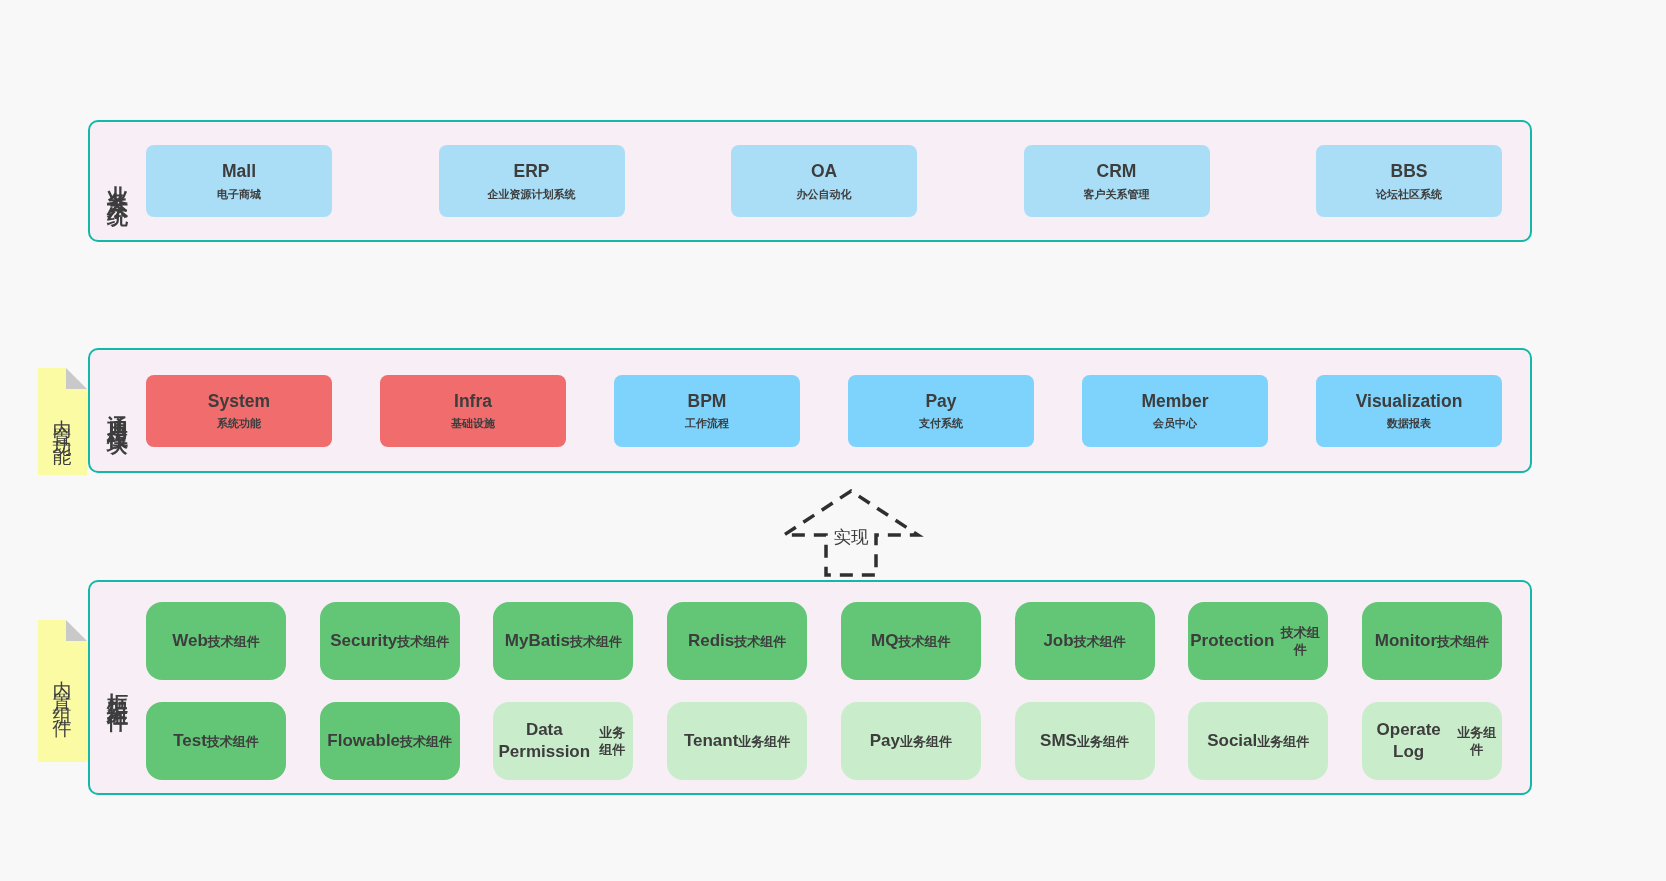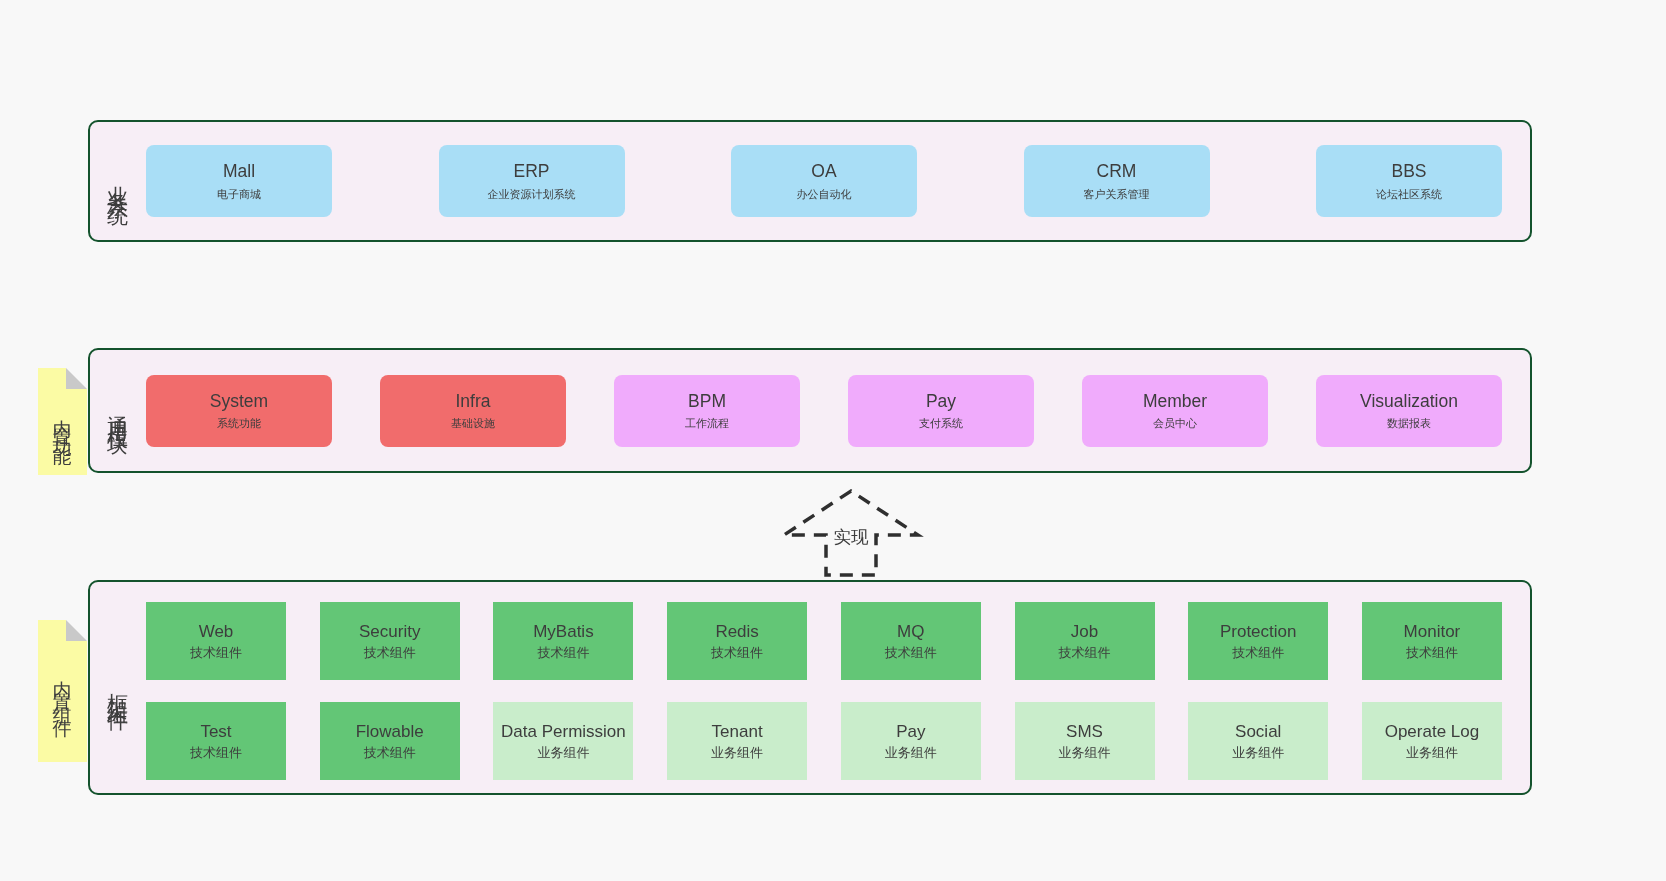--- a/index.html
+++ b/index.html
@@ -1,46 +1,46 @@
 <!DOCTYPE html>
 <html><head>
 <meta charset="utf-8">
 <style>
   html,body { margin:0; padding:0; background:#f8f8f8; }
   body { font-family:"Liberation Sans","DejaVu Sans",sans-serif; color:#3d3d3d; }
   .stage { position:relative; width:1666px; height:881px; background:#f8f8f8; overflow:hidden; }
 
   
   .panel { position:absolute; left:88px; width:1444px; background:#f7eef6;
-           border:2px solid #14532d; border-radius:10px; box-sizing:border-box; display:flex; }
+           border:2px solid #14b8a6; border-radius:10px; box-sizing:border-box; display:flex;font-weight:bold; }
   .panel-top    { top:120px; height:122px; }
   .panel-mid    { top:348px; height:125px; }
   .panel-bottom { top:580px; height:215px; }
 
   .label-col { width:56px; flex:0 0 56px; display:flex; align-items:center; justify-content:center; }
   .vtext { writing-mode:vertical-rl; text-orientation:upright; font-size:21px;
            letter-spacing:6px; line-height:1; color:#3d3d3d; white-space:nowrap; }
 
   .boxes { flex:1; display:flex; align-items:center; justify-content:space-between; padding-right:28px; }
   .box { width:186px; height:72px; border-radius:8px; display:flex; flex-direction:column;
          align-items:center; justify-content:center; text-align:center; box-sizing:border-box; }
   .box .t1 { font-size:17.5px; line-height:1.35; }
   .box .t2 { font-size:11px; line-height:1.35; margin-top:3px; }
 
   .comp-area { flex:1; display:flex; flex-direction:column; gap:22px; padding:20px 28px 0 0; }
   .comp-row  { display:flex; justify-content:space-between; }
-  .comp-box  { width:140px; height:78px; border-radius:0; display:flex; flex-direction:column;
+  .comp-box  { width:140px; height:78px; border-radius:16px; display:flex; flex-direction:row;
                align-items:center; justify-content:center; text-align:center; box-sizing:border-box; padding:2px; }
   .comp-box .t1 { font-size:17px; line-height:1.3; }
   .comp-box .t2 { font-size:13px; line-height:1.3; margin-top:2px; }
 
   
   .box-blue   { background:#a9def6; }
   .box-red    { background:#f16c6c; }
-  .box-pink   { background:#f0abfc; }
+  .box-pink   { background:#7dd3fc; }
   .box-gdark  { background:#63c676; }
   .box-glight { background:#c9edcb; }
 
   
   .sticky { position:absolute; left:38px; width:49px; background:#fbfba4;
             display:flex; align-items:center; justify-content:center; }
   .sticky-1 { top:368px; height:107px; }
   .sticky-2 { top:620px; height:142px; }
   .sticky .vtext { font-size:19px; letter-spacing:9px; }
   .sticky-2 .vtext { letter-spacing:13px; }

